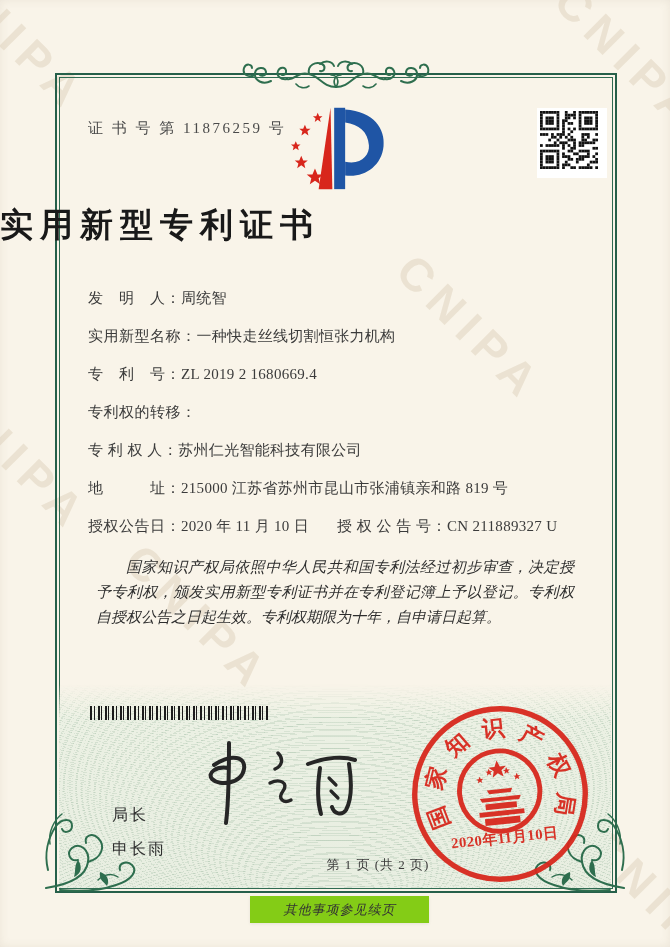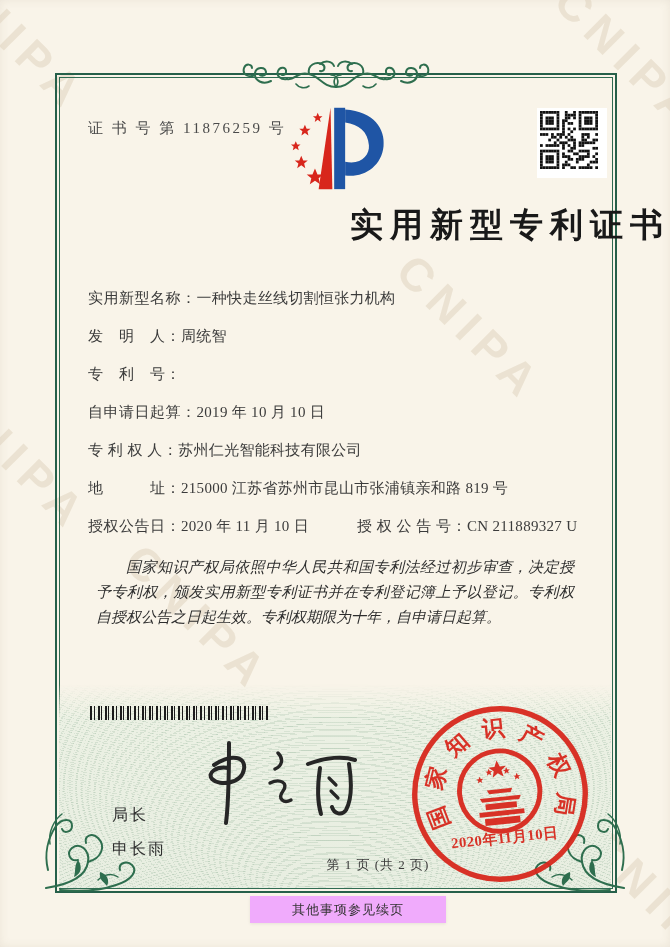--- a/index.html
+++ b/index.html
@@ -36,28 +36,28 @@
   }
   .ornament{position:absolute; pointer-events:none;}
   .cert-no{
     position:absolute; left:88px; top:112px;
     font-size:15px; letter-spacing:2.5px; color:#4a4a4a;margin-top:7px;
   }
   .logo{position:absolute; left:272px; top:100px; width:128px; height:96px;}
   .qr{position:absolute; left:537px; top:108px; width:64px; height:64px; background:#fff; padding:3px;}
   .title{
     position:absolute; left:0; right:0; top:203px; margin:0;
-    text-align:right; font-size:33px; font-weight:700;
+    text-align:left; font-size:33px; font-weight:700;
     letter-spacing:7px; color:#191919;
   }
   .fields{position:absolute; left:88px; top:287px; width:500px; font-size:15px;}
   .field-row{display:flex; align-items:baseline; margin-bottom:16px; line-height:22px; white-space:nowrap;}
   .field-label{letter-spacing:.5px; color:#3b3b3b;}
   .field-value{color:#3b3b3b; letter-spacing:.3px;}
-  .field-group2{margin-left:48px; display:flex;}
+  .field-group2{margin-left:28px; display:flex;}
   .body-text{
     position:absolute; left:88px; top:548px; width:494px;
     font-size:15px; line-height:25px; font-style:italic;
     text-align:justify; color:#2e2e2e;
   }
   .body-text p{margin:8px; text-indent:2em;font-family:Liberation Mono, monospace;}
   .barcode{
     position:absolute; left:90px; top:706px; width:178px; height:14px;
     background:repeating-linear-gradient(90deg,
       #1c1c1c 0 2px, rgba(0,0,0,0) 2px 4px,
@@ -77,24 +77,24 @@
   .signature{position:absolute; left:192px; top:733px; width:175px; height:96px;}
   .seal{position:absolute; left:402px; top:696px; width:196px; height:196px; opacity:.95;}
   .seal-char{fill:#d8281d; font-size:23px; font-weight:700; font-family:"Liberation Serif",serif;}
   .seal-date{fill:#d8281d; font-size:15px; font-weight:600; letter-spacing:.5px; text-anchor:middle;
     font-family:"Liberation Serif",serif;}
   .page-num{
     position:absolute; left:55px; width:646px; top:856px;
     text-align:center; font-size:13px; color:#3a3a3a; letter-spacing:1px;
   }
   .cont-note{
-    position:absolute; left:250px; top:896px; width:196px; height:27px;
-    background:#f0abfc; box-shadow:0 1px 3px rgba(0,0,0,.08);
+    position:absolute; left:250px; top:896px; width:179px; height:27px;
+    background:#84cc16; box-shadow:0 1px 3px rgba(0,0,0,.08);
     display:flex; align-items:center; justify-content:center;
-    font-size:13px; color:#333; letter-spacing:1px;
+    font-size:13px; font-style:italic; color:#333; letter-spacing:1px;
   }
 </style>
 </head>
 <body>
 
 <div class="page">
 
   <span class="wm" style="left:14px; top:38px">CNIPA</span>
   <span class="wm" style="left:628px;top:58px">CNIPA</span>
   <span class="wm" style="left:470px;top:328px">CNIPA</span>
@@ -387,33 +387,33 @@
         <rect x="44.19" y="55.24" width="2.76" height="2.76"></rect>
         <rect x="46.95" y="55.24" width="2.76" height="2.76"></rect>
         <rect x="49.71" y="55.24" width="2.76" height="2.76"></rect>
         <rect x="55.24" y="55.24" width="2.76" height="2.76"></rect>
       </svg></div>
 
   <h1 class="title">实用新型专利证书</h1>
 
   <div class="fields">
     <div class="field-row">
+      <span class="field-label">发　明　人：</span>
+      <span class="field-value">周统智</span>
+    </div>
+    <div class="field-row">
       <span class="field-label">实用新型名称：</span>
       <span class="field-value">一种快走丝线切割恒张力机构</span>
     </div>
     <div class="field-row">
-      <span class="field-label">发　明　人：</span>
-      <span class="field-value">周统智</span>
-    </div>
-    <div class="field-row">
       <span class="field-label">专　利　号：</span>
-    </div>
-    <div class="field-row">
-      <span class="field-label">自申请日起算：</span>
-      <span class="field-value">2019 年 10 月 10 日</span>
+      <span class="field-value">ZL 2019 2 1680669.4</span>
+    </div>
+    <div class="field-row">
+      <span class="field-label">专利权的转移：</span>
     </div>
     <div class="field-row">
       <span class="field-label">专 利 权 人：</span>
       <span class="field-value">苏州仁光智能科技有限公司</span>
     </div>
     <div class="field-row">
       <span class="field-label">地　　　址：</span>
       <span class="field-value">215000  江苏省苏州市昆山市张浦镇亲和路 819 号</span>
     </div>
     <div class="field-row">

